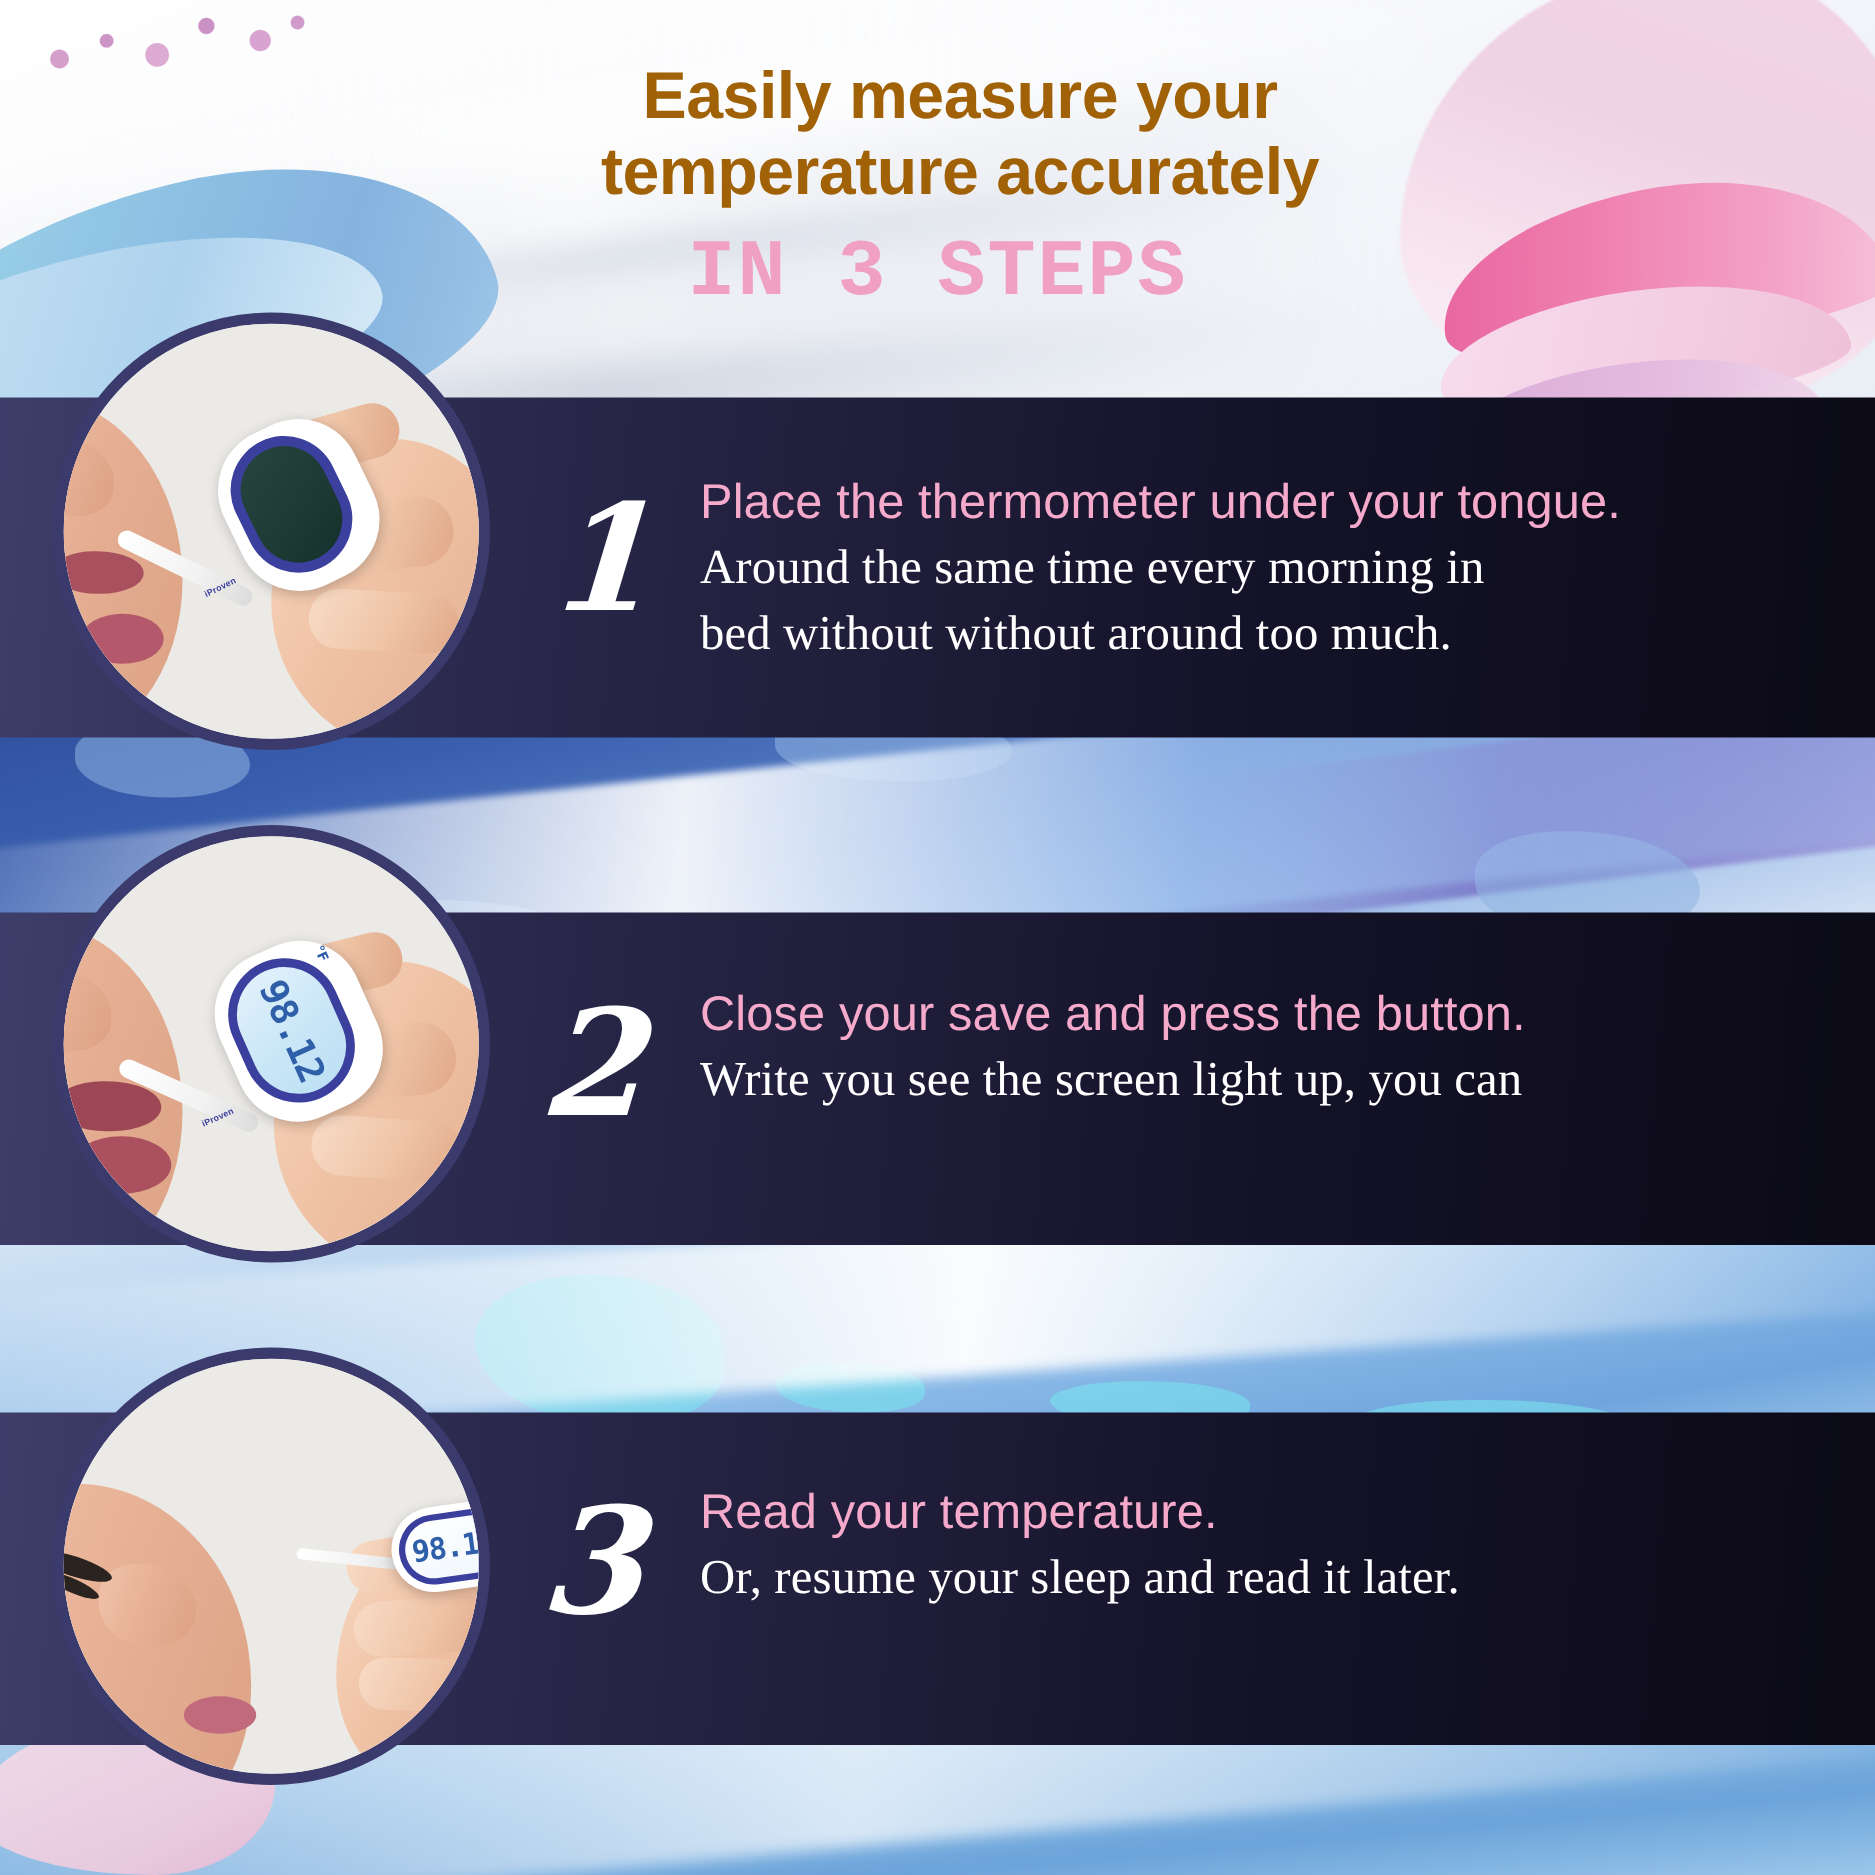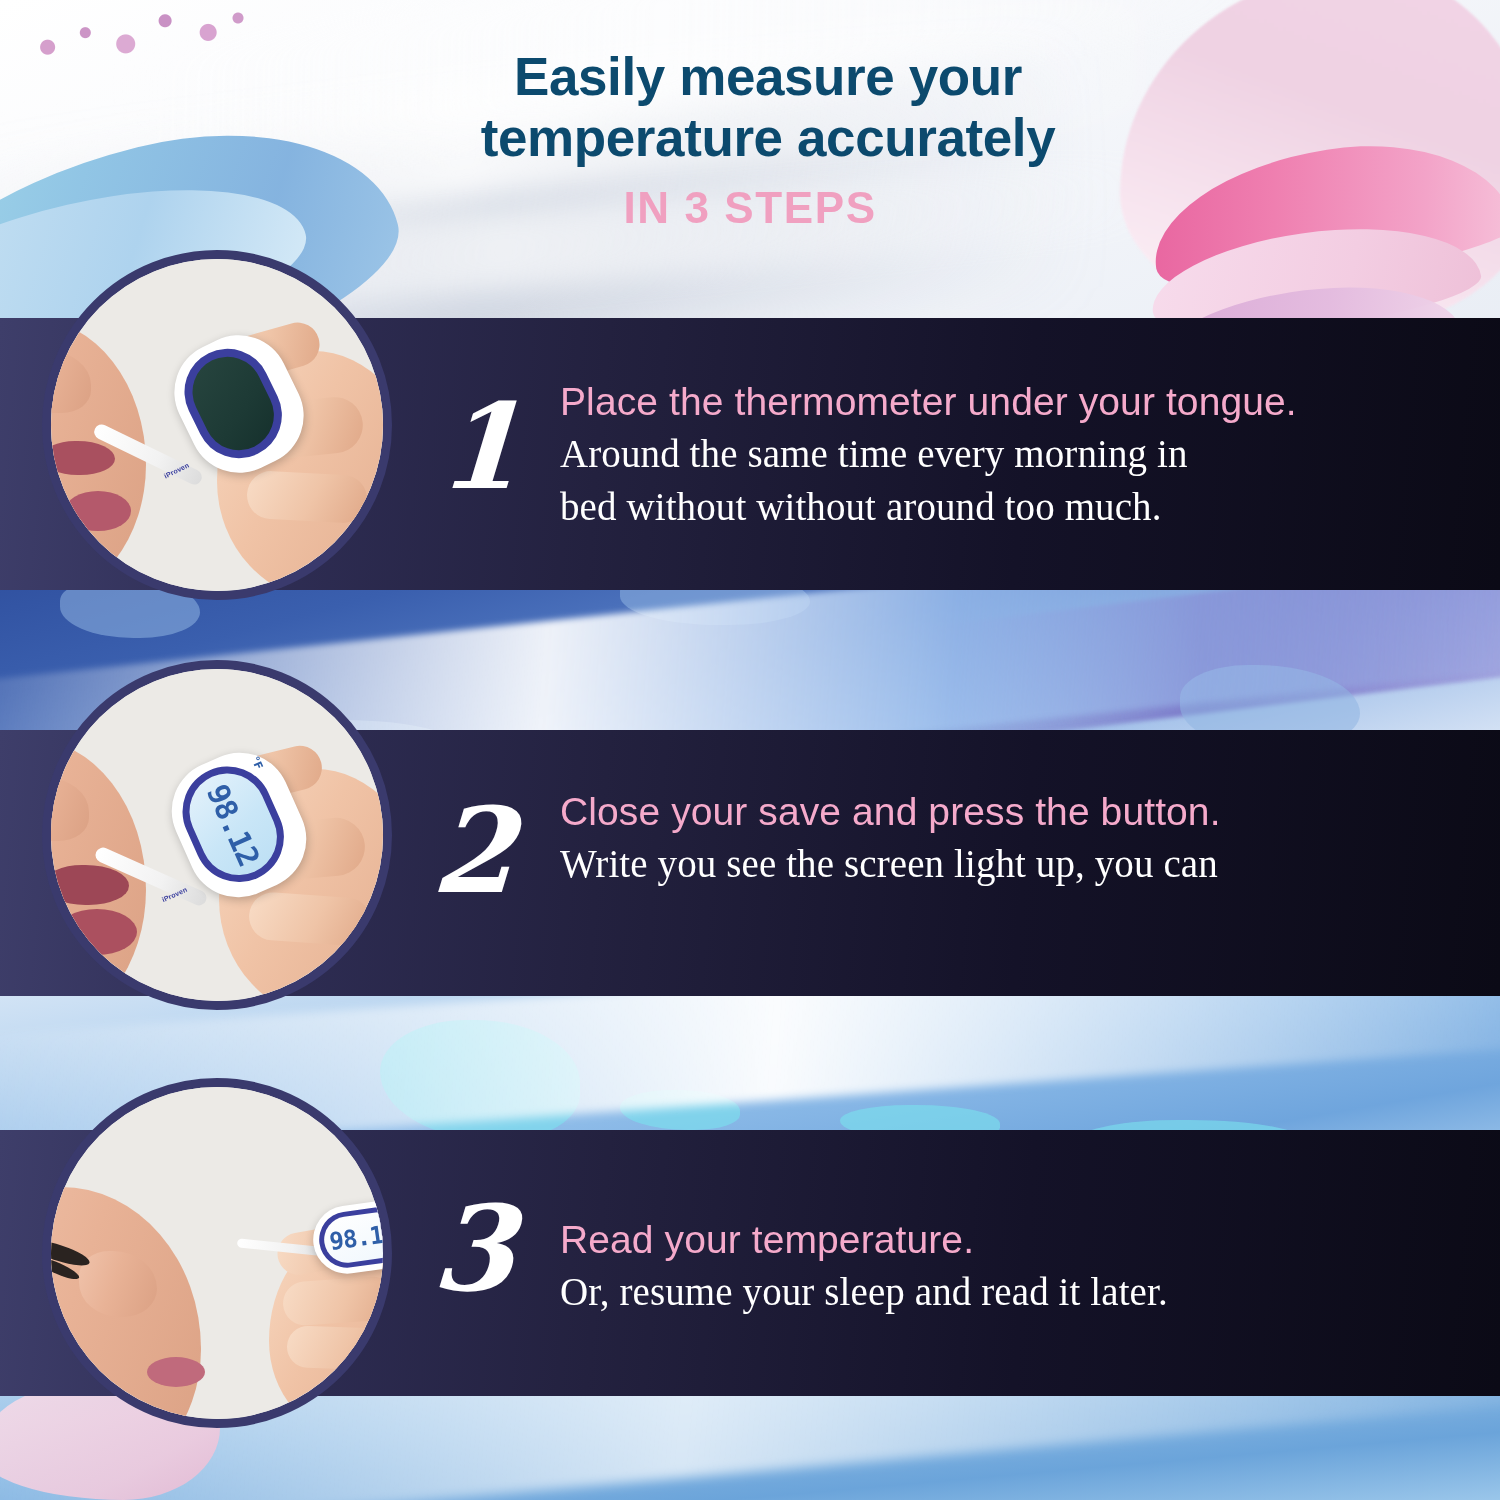--- a/index.html
+++ b/index.html
@@ -144,33 +144,34 @@
     border-radius:50% 50% 40% 60% / 60% 40% 60% 40%;
     opacity:.9;
   }
 
   
   .header {
     position:absolute; left:0; top:46px; width:1500px;
     text-align:center; z-index:6;
   }
   .headline {
-    color:#0c4a6e;
+    color:#a16207;
     font-size:53px;
     font-weight:700;
     line-height:1.16;
     letter-spacing:-.4px;
     padding-left:36px;
   }
   .subhead {
     margin-top:14px;
     color:#f0a0c0;
-    font-size:44px;
+    font-size:64px;
     font-weight:700;
     letter-spacing:1.6px;
+    font-family:Liberation Mono, monospace;
   }
 
   
   .banner {
     position:absolute; left:0; width:1500px; z-index:4;
     background:linear-gradient(95deg,#3e3e6a 0%,#302f57 16%,#23213f 40%,#141228 68%,#0b0a16 100%);
     display:flex; align-items:center;
   }
   .banner.b1 { top:318px; height:272px; }
   .banner.b2 { top:730px; height:266px; }
@@ -189,21 +190,21 @@
     transform:skewX(-6deg);
     user-select:none;
   }
   .banner.b1 .step-num { left:430px; top:70px; }
   .banner.b2 .step-num { left:424px; top:62px; }
   .banner.b3 .step-num { left:424px; top:60px; }
 
   .step-text { position:absolute; left:560px; }
   .banner.b1 .step-text { top:58px; }
   .banner.b2 .step-text { top:56px; }
-  .banner.b3 .step-text { top:54px;margin-top:30px; }
+  .banner.b3 .step-text { top:54px; }
 
   .step-title {
     color:#f5aacb;
     font-size:39px;
     font-weight:400;
     line-height:1.34;
     letter-spacing:.1px;
   }
   .step-line {
     color:#ffffff;

